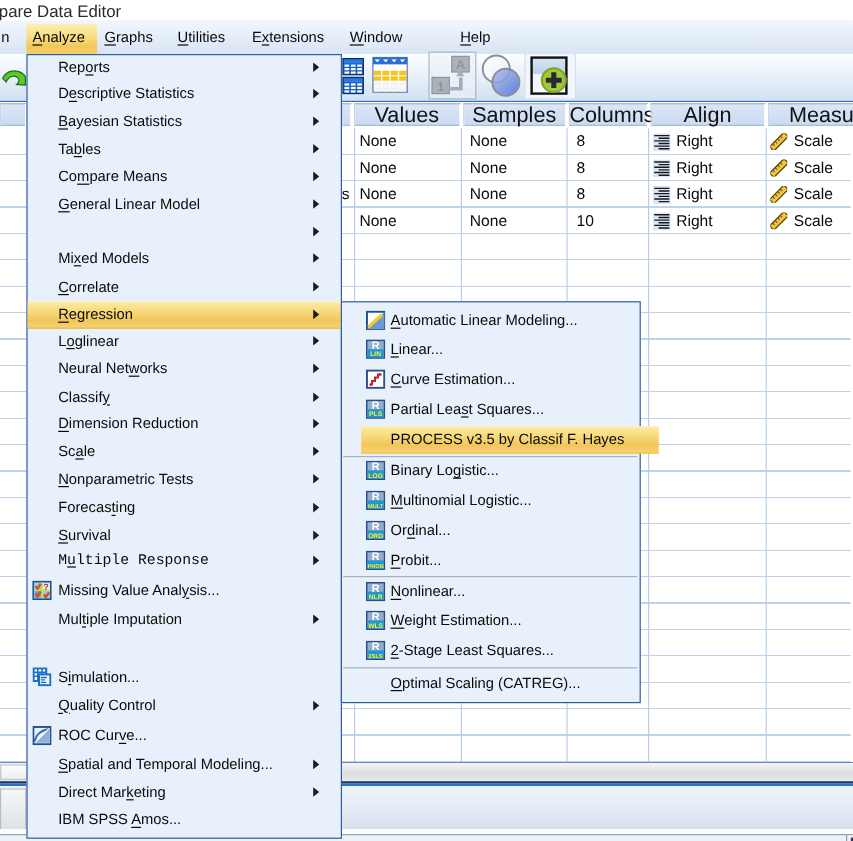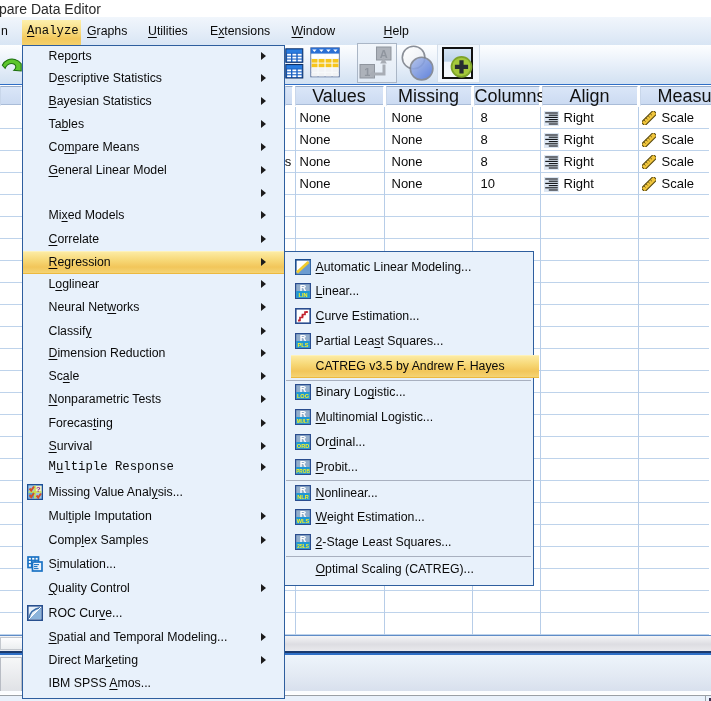--- a/index.html
+++ b/index.html
@@ -39,40 +39,40 @@
   background:linear-gradient(180deg,#eef4fb 0%,#e2e9f3 60%,#d8e0ed 100%);}
 .tabL{left:0;top:657px;width:21.5px;height:34px;background:linear-gradient(180deg,#f6f7f8,#e0e2e6);border:1px solid #b8bcc4;border-bottom:none;}
 .whiteline{left:0;top:691.2px;width:711px;height:3.3px;background:#fbfdff;}
 .statusbar{left:0;top:694.5px;width:711px;height:6.5px;background:#e9f1fb;border-top:1.2px solid #9aa0a6;}
 .statbox{left:704.6px;top:694.5px;width:1.4px;height:6.5px;background:#9aa0a6;}
 
 .menu{left:21.5px;top:45px;width:263px;height:653.5px;background:#e8f1fb;border:1.5px solid #2e5e9e;}
 .submenu{left:284px;top:251px;width:250px;height:334.5px;background:#e8f1fb;border:1.5px solid #2e5e9e;}
 .mi{left:0;width:100%;height:23px;line-height:23px;white-space:pre;}
 .mi .txt{position:absolute;left:26px;top:0;}
-.smi{left:6px;width:100%;height:25px;line-height:25px;white-space:pre;padding-left:34px;}
+.smi{left:16px;width:100%;height:25px;line-height:25px;white-space:pre;padding-left:34px;}
 .smi .txt{position:absolute;left:24.5px;top:0;}
 .arrow{position:absolute;right:17.5px;top:7px;width:0;height:0;
   border-left:5.5px solid #1c1c1c;border-top:4.7px solid transparent;border-bottom:4.7px solid transparent;}
 .hl{background:linear-gradient(180deg,#fdeda8 0%,#f7d877 40%,#f2c65a 70%,#f5d678 100%);box-shadow:inset 0 1px 0 #fdf2bc, inset 0 -1px 0 #ecb93f;}
 .sep{left:1px;width:245px;height:1px;background:#a8b0bf;}
 .micon{position:absolute;left:4px;top:3px;width:16px;height:16px;}
 .smicon{position:absolute;left:3.5px;top:4px;width:16px;height:16px;}
 u{text-decoration:underline;text-underline-offset:2px;}
 </style>
 </head>
 <body>
 <div id="root">
 
   <div class="abs titlebar"></div>
   <div class="abs titletxt">pare Data Editor</div>
   <div class="abs menubar"></div>
   <div class="abs analyzehl"></div>
   <div class="abs mitem" style="left:1px;">n</div>
-  <div class="abs mitem" style="left:27px;font-family:Liberation Mono, monospace;"><u>A</u>nalyze</div>
+  <div class="abs mitem" style="left:27px;"><u>A</u>nalyze</div>
   <div class="abs mitem" style="left:87px;"><u>G</u>raphs</div>
   <div class="abs mitem" style="left:148px;"><u>U</u>tilities</div>
   <div class="abs mitem" style="left:210px;">E<u>x</u>tensions</div>
   <div class="abs mitem" style="left:291.5px;"><u>W</u>indow</div>
   <div class="abs mitem" style="left:355.5px;padding-left:28px;"><u>H</u>elp</div>
 
   <div class="abs toolbar"></div>
   <div class="abs toolbtmline"></div>
   <div id="toolicons">
 <svg class="abs" style="left:0px;top:55.5px;width:22px;height:17px;" viewBox="0 0 22 18">
@@ -170,21 +170,21 @@
   <div class="abs gridbg"></div>
   <div class="abs hrow"></div>
   <div class="abs vline" style="left:294.5px;"></div>
   <div class="abs vline" style="left:384px;"></div>
   <div class="abs vline" style="left:472px;"></div>
   <div class="abs vline" style="left:540px;"></div>
   <div class="abs vline" style="left:638px;"></div>
     <div class="abs hcell" style="left:0;width:21.5px;"></div>
   <div class="abs hcell" style="left:285px;width:8px;"></div>
   <div class="abs hcell" style="left:294.5px;width:89px;">Values</div>
-  <div class="abs hcell" style="left:385.5px;width:86px;">Missing</div>
+  <div class="abs hcell" style="left:385.5px;width:86px;">Samples</div>
   <div class="abs hcell" style="left:473.5px;width:66px;">Columns</div>
   <div class="abs hcell" style="left:541.5px;width:96px;">Align</div>
   <div class="abs hcell" style="left:639.5px;width:106px;">Measure</div>
     <div id="gridrows">
 <div class="abs gtext" style="left:299.5px;top:106.5px;">None</div>
 <div class="abs gtext" style="left:391.5px;top:106.5px;">None</div>
 <div class="abs gtext" style="left:480.5px;top:106.5px;">8</div>
 <div class="abs" style="left:543.5px;top:106.5px;width:90px;height:22px;">
         <svg style="position:absolute;left:0;top:4.5px;width:15px;height:15px;" viewBox="0 0 15 15">
           <rect x="0" y="0" width="15" height="15" fill="#dce6f2"></rect>
@@ -346,21 +346,20 @@
           <rect x="8" y="2" width="6.5" height="6.5" fill="#f5f1c3"></rect>
           <rect x="2" y="8" width="5" height="6" fill="#5a9fd4"></rect>
           <line x1="1.5" y1="8" x2="14.5" y2="8" stroke="#c8e04a" stroke-width="1.6"></line>
           <line x1="8" y1="1.5" x2="8" y2="14.5" stroke="#c8e04a" stroke-width="1.6"></line>
           <path d="M2.5 4.5 L4.2 6.5 L7 2.5" fill="none" stroke="#d4502a" stroke-width="2"></path>
           <path d="M2.5 11 L4.2 13 L7 9" fill="none" stroke="#d4502a" stroke-width="2"></path>
           <path d="M9.5 11.5 L11.2 13.5 L14 9.5" fill="none" stroke="#d4502a" stroke-width="2"></path>
           <text x="11.3" y="7.6" font-size="7.5" font-weight="bold" fill="#8b2d9e" text-anchor="middle">?</text>
         </svg><span class="txt">Missing Value Anal<u>y</u>sis...</span></div>
 <div class="abs mi" style="top:459.3px;"><span class="txt">Mul<u>t</u>iple Imputation</span><span class="arrow"></span></div>
-<div class="abs mi" style="top:482.7px;"><span class="txt">Comp<u>l</u>ex Samples</span><span class="arrow"></span></div>
 <div class="abs mi" style="top:506.6px;"><svg class="micon" viewBox="0 0 16 16">
           <rect x="1" y="1" width="10.5" height="10.5" fill="#fff" stroke="#1a72c4" stroke-width="1.7"></rect>
           <line x1="1" y1="4.3" x2="11.5" y2="4.3" stroke="#1a72c4" stroke-width="1.3"></line>
           <line x1="1" y1="7.6" x2="11.5" y2="7.6" stroke="#1a72c4" stroke-width="1.3"></line>
           <line x1="4.5" y1="1" x2="4.5" y2="11.5" stroke="#1a72c4" stroke-width="1.3"></line>
           <line x1="8" y1="1" x2="8" y2="11.5" stroke="#1a72c4" stroke-width="1.3"></line>
           <rect x="5.5" y="6" width="9.5" height="9" fill="#eef4fb" stroke="#1a72c4" stroke-width="1.7"></rect>
           <line x1="7" y1="8.6" x2="12" y2="8.6" stroke="#1a72c4" stroke-width="1.1"></line>
           <line x1="7" y1="10.6" x2="10.5" y2="10.6" stroke="#1a72c4" stroke-width="1.1"></line>
           <line x1="7" y1="12.6" x2="11.5" y2="12.6" stroke="#1a72c4" stroke-width="1.1"></line>
@@ -394,21 +393,21 @@
           <circle cx="4" cy="12.5" r="1" fill="#c22430"></circle>
           <circle cx="7.5" cy="8" r="1" fill="#c22430"></circle>
           <circle cx="11.5" cy="4" r="1" fill="#c22430"></circle>
         </svg><span class="txt"><u>C</u>urve Estimation...</span></div>
 <div class="abs smi" style="top:76.9px;"><svg class="smicon" viewBox="0 0 16 16">
           <rect x="0.5" y="0.5" width="15" height="15" fill="#93aecb" stroke="#2a4d8f" stroke-width="1.4"></rect>
           <rect x="1.2" y="8" width="13.6" height="6.8" fill="#1f97d4"></rect>
           <text x="8" y="8" font-size="9" font-weight="bold" fill="#ffffff" text-anchor="middle">R</text>
           <text x="8" y="14" font-size="5.6" font-weight="bold" fill="#fbf220" text-anchor="middle">PLS</text>
         </svg><span class="txt">Partial Lea<u>s</u>t Squares...</span></div>
-<div class="abs smi hl" style="top:102.8px;height:23.7px;line-height:23.7px;"><span class="txt">CATREG v3.5 by Andrew F. Hayes</span></div>
+<div class="abs smi hl" style="top:102.8px;height:23.7px;line-height:23.7px;"><span class="txt">PROCESS v3.5 by Classif F. Hayes</span></div>
 <div class="abs smi" style="top:128.4px;"><svg class="smicon" viewBox="0 0 16 16">
           <rect x="0.5" y="0.5" width="15" height="15" fill="#93aecb" stroke="#2a4d8f" stroke-width="1.4"></rect>
           <rect x="1.2" y="8" width="13.6" height="6.8" fill="#1f97d4"></rect>
           <text x="8" y="8" font-size="9" font-weight="bold" fill="#ffffff" text-anchor="middle">R</text>
           <text x="8" y="14" font-size="5.6" font-weight="bold" fill="#fbf220" text-anchor="middle">LOG</text>
         </svg><span class="txt">Binary Lo<u>g</u>istic...</span></div>
 <div class="abs smi" style="top:153.2px;"><svg class="smicon" viewBox="0 0 16 16">
           <rect x="0.5" y="0.5" width="15" height="15" fill="#93aecb" stroke="#2a4d8f" stroke-width="1.4"></rect>
           <rect x="1.2" y="8" width="13.6" height="6.8" fill="#1f97d4"></rect>
           <text x="8" y="8" font-size="9" font-weight="bold" fill="#ffffff" text-anchor="middle">R</text>

